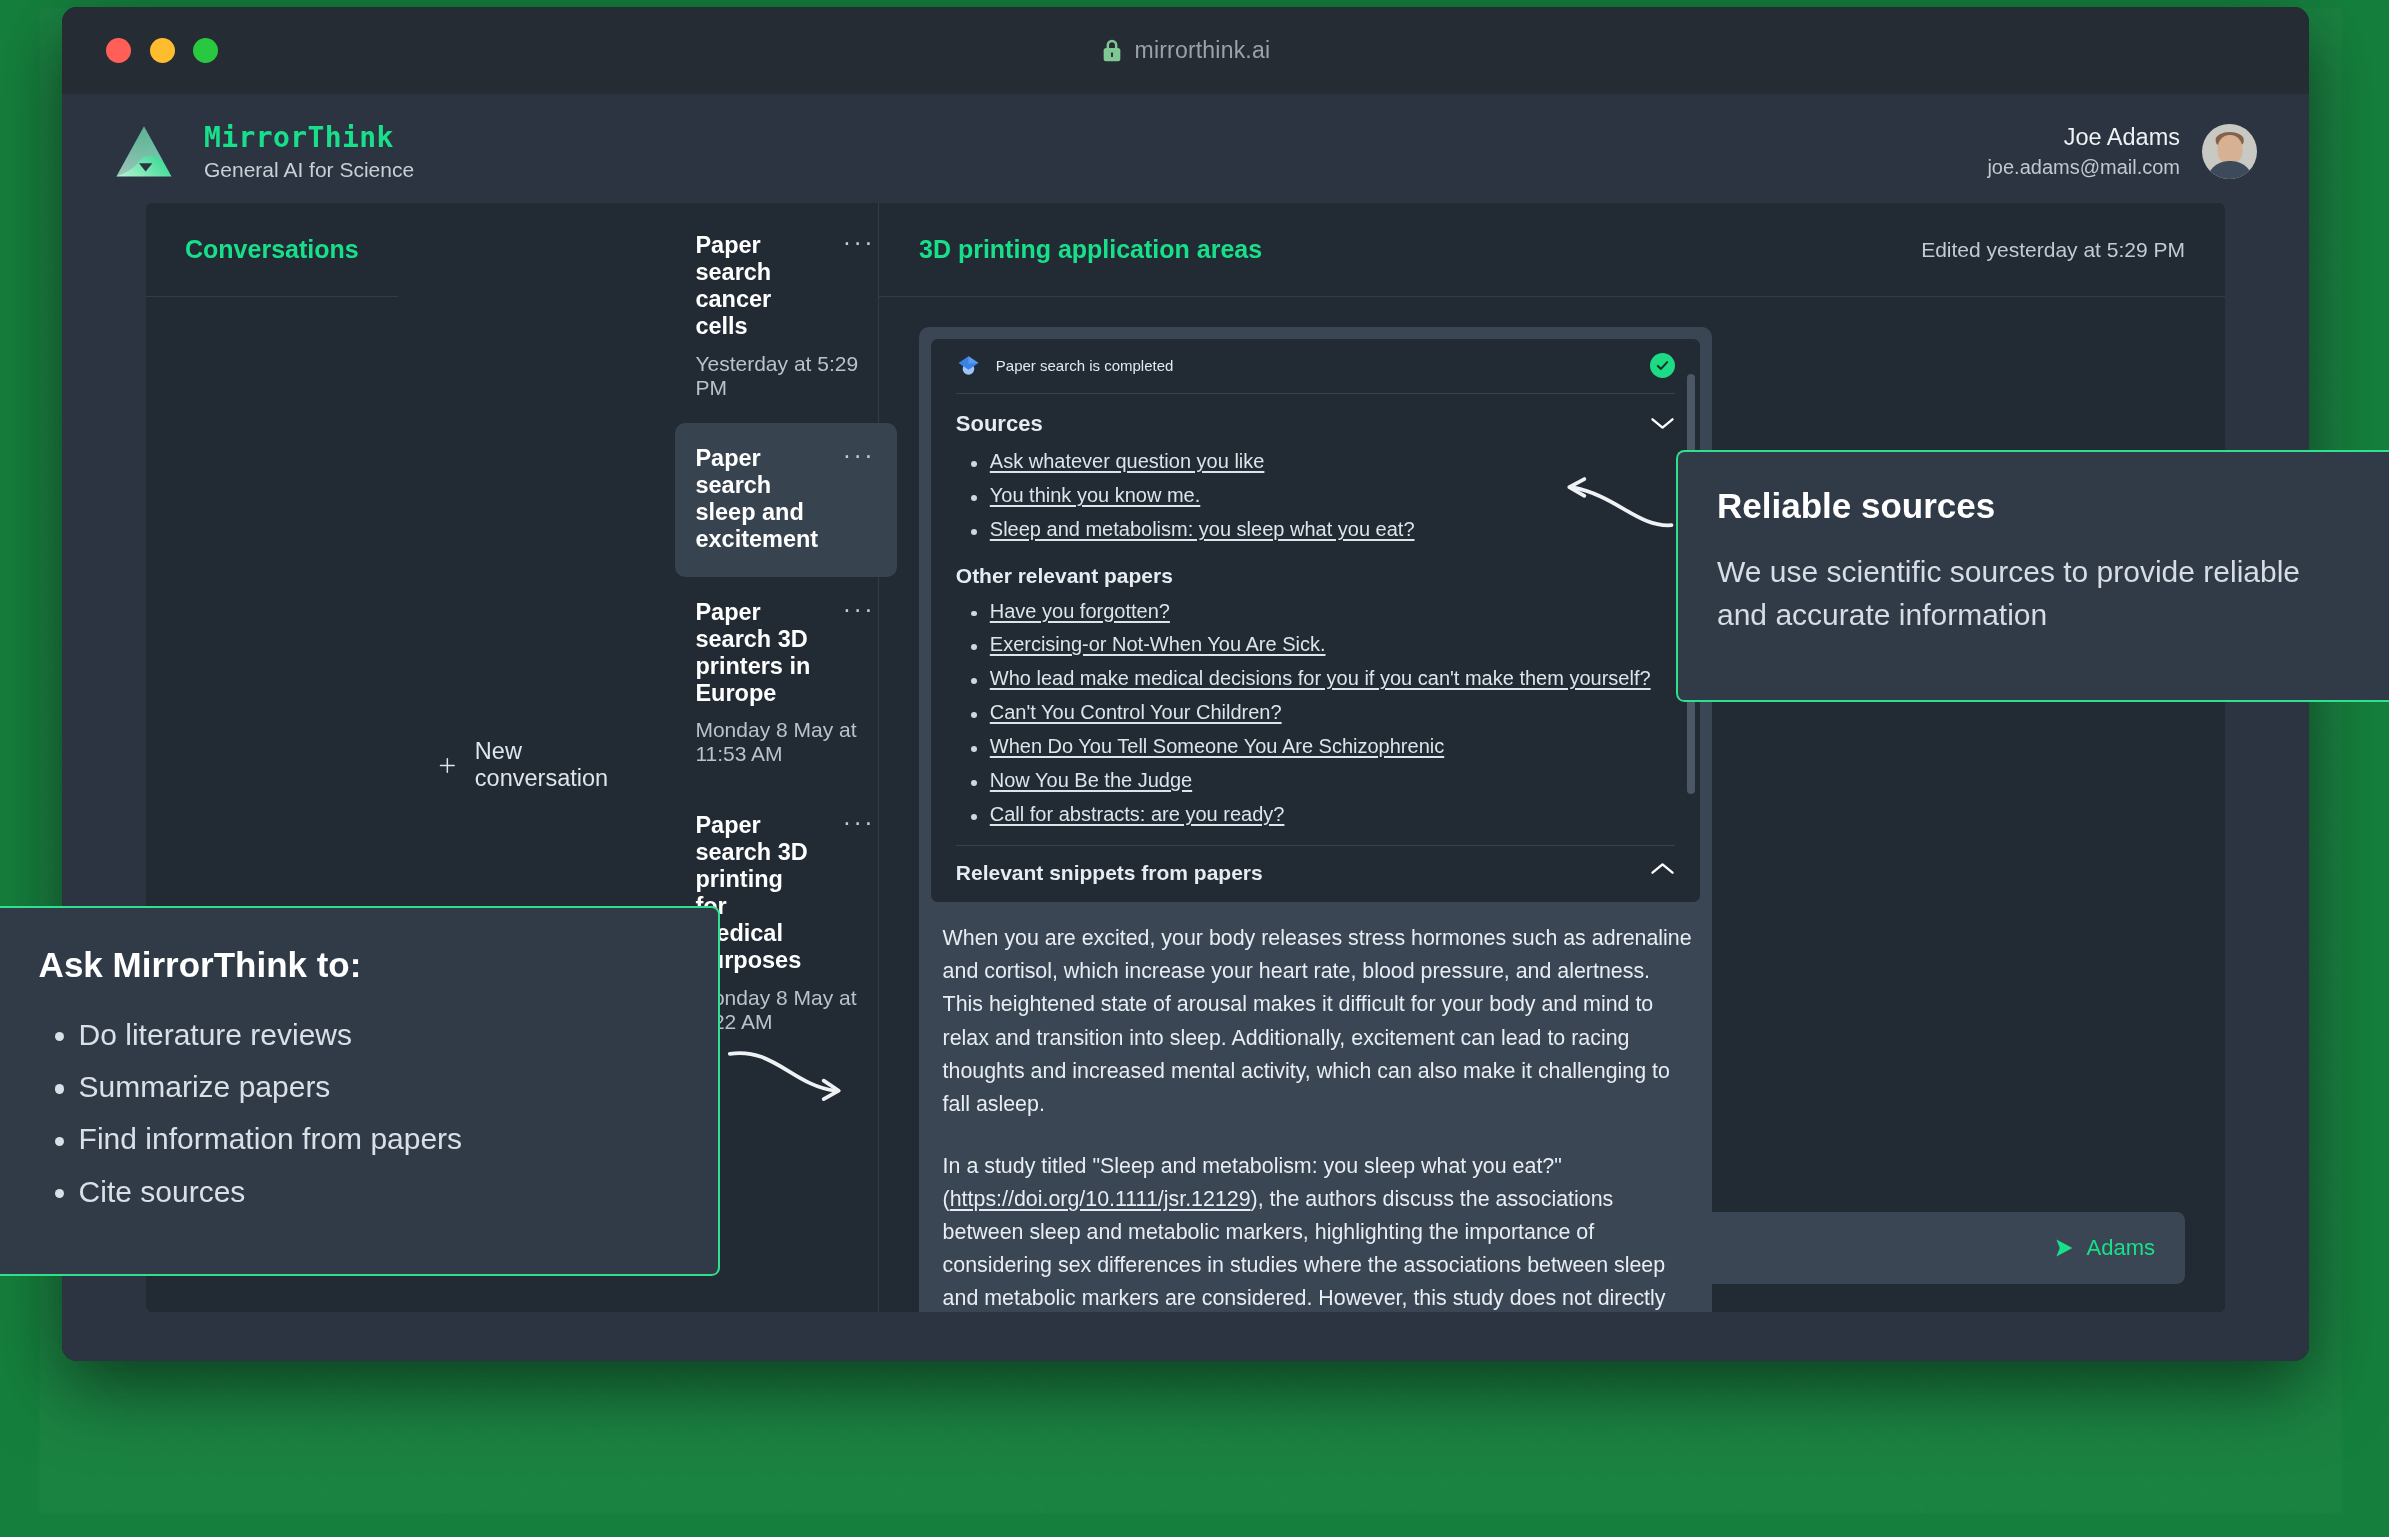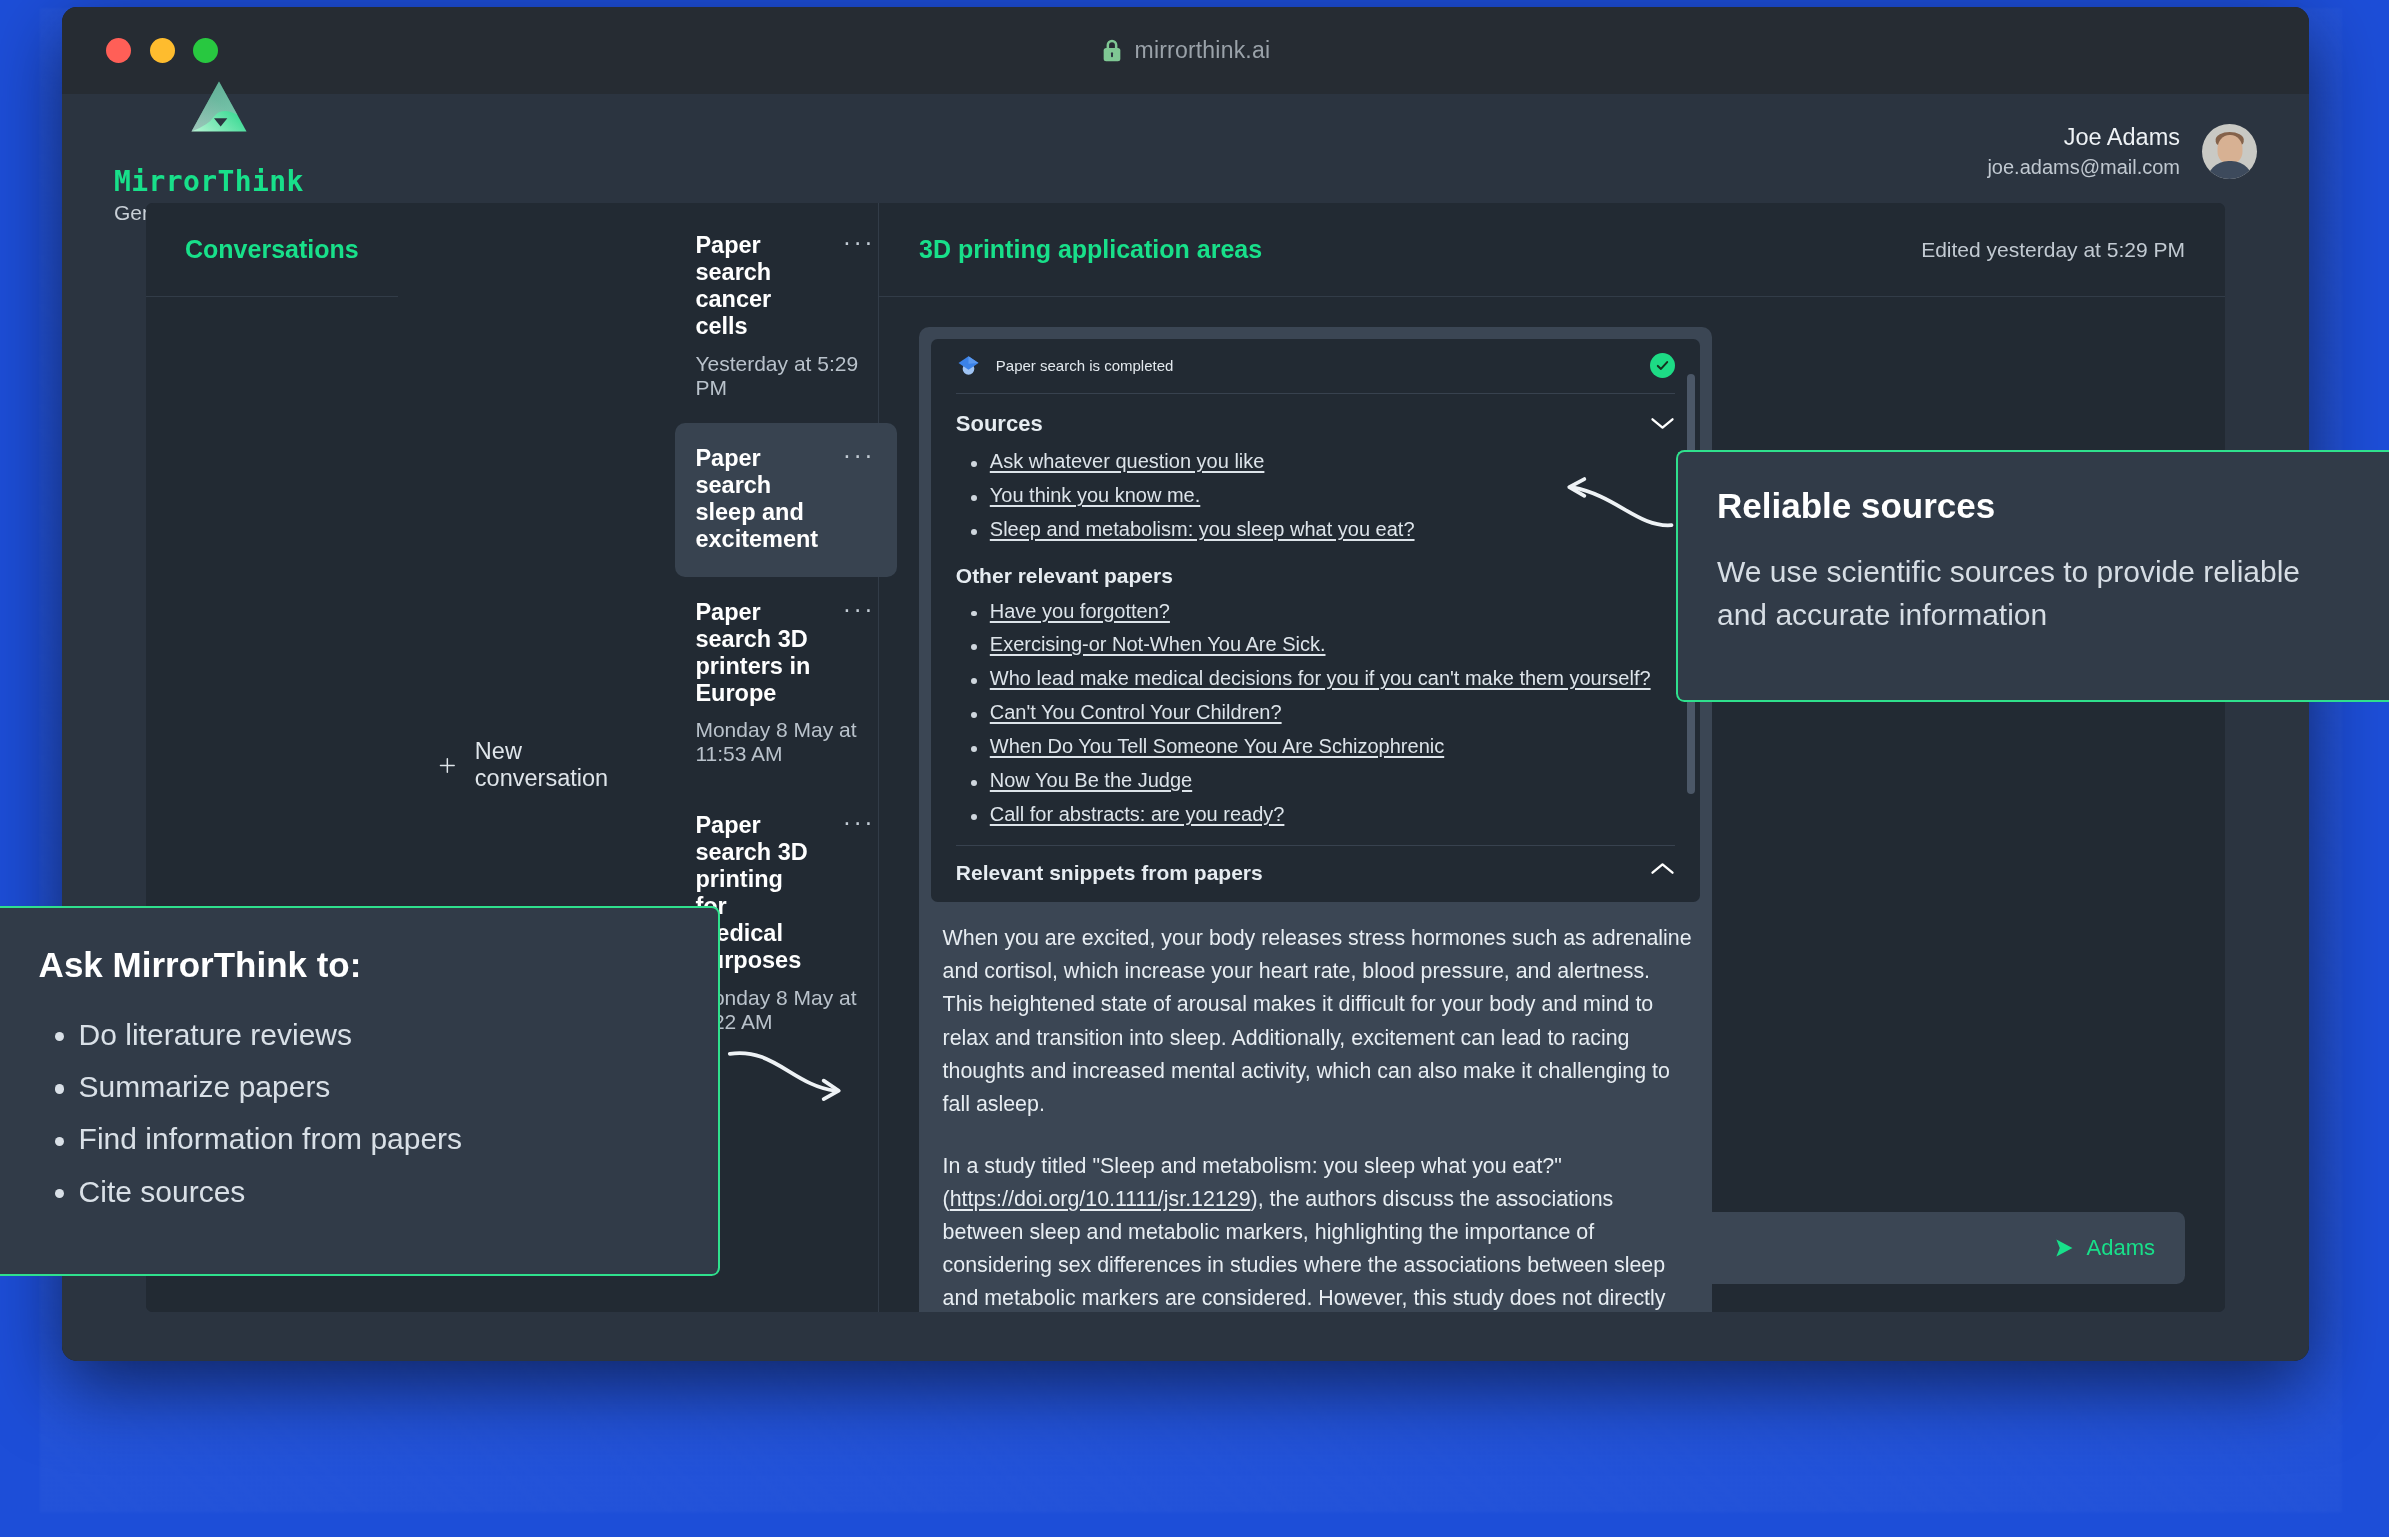--- a/index.html
+++ b/index.html
@@ -7,21 +7,21 @@
     width: 2389px; height: 1537px;
     background: #ffffff;
     font-family: "Liberation Sans", sans-serif;
     overflow: hidden;
   }
 
   
   .stage {
     position: relative;
     width: 2389px; height: 1537px;
-    background: #1d4ed8;
+    background: #15803d;
     overflow: hidden;
   }
   .noise-backdrop {
     position: absolute;
     left: 40px; top: 8.4px;
     width: 2302px; height: 1504px;
     background:
       radial-gradient(ellipse 60% 46% at 50% 50%, rgba(0,0,0,0.92) 0%, rgba(0,0,0,0.80) 42%, rgba(0,0,0,0.30) 66%, rgba(0,0,0,0.00) 82%);
     filter: blur(1.7px);
     opacity: 0.55;
@@ -80,21 +80,21 @@
   }
 
   
   .app-header {
     height: 91px;
     display: flex;
     align-items: center;
     justify-content: space-between;
     padding: 25px 52px 0 52px;
   }
-  .brand { display: flex; align-items: center; gap: 30px; flex-direction: column; }
+  .brand { display: flex; align-items: center; gap: 30px; }
   .brand-logo { width: 60px; height: 57px; flex: 0 0 auto; }
   .brand-text { display: flex; flex-direction: column; gap: 3.4px; }
   .brand-name {
     font-family: "DejaVu Sans Mono", monospace;
     color: #18e08a;
     font-size: 28px;
     font-weight: bold;
     letter-spacing: 0.4px;
   }
   .brand-tag {

